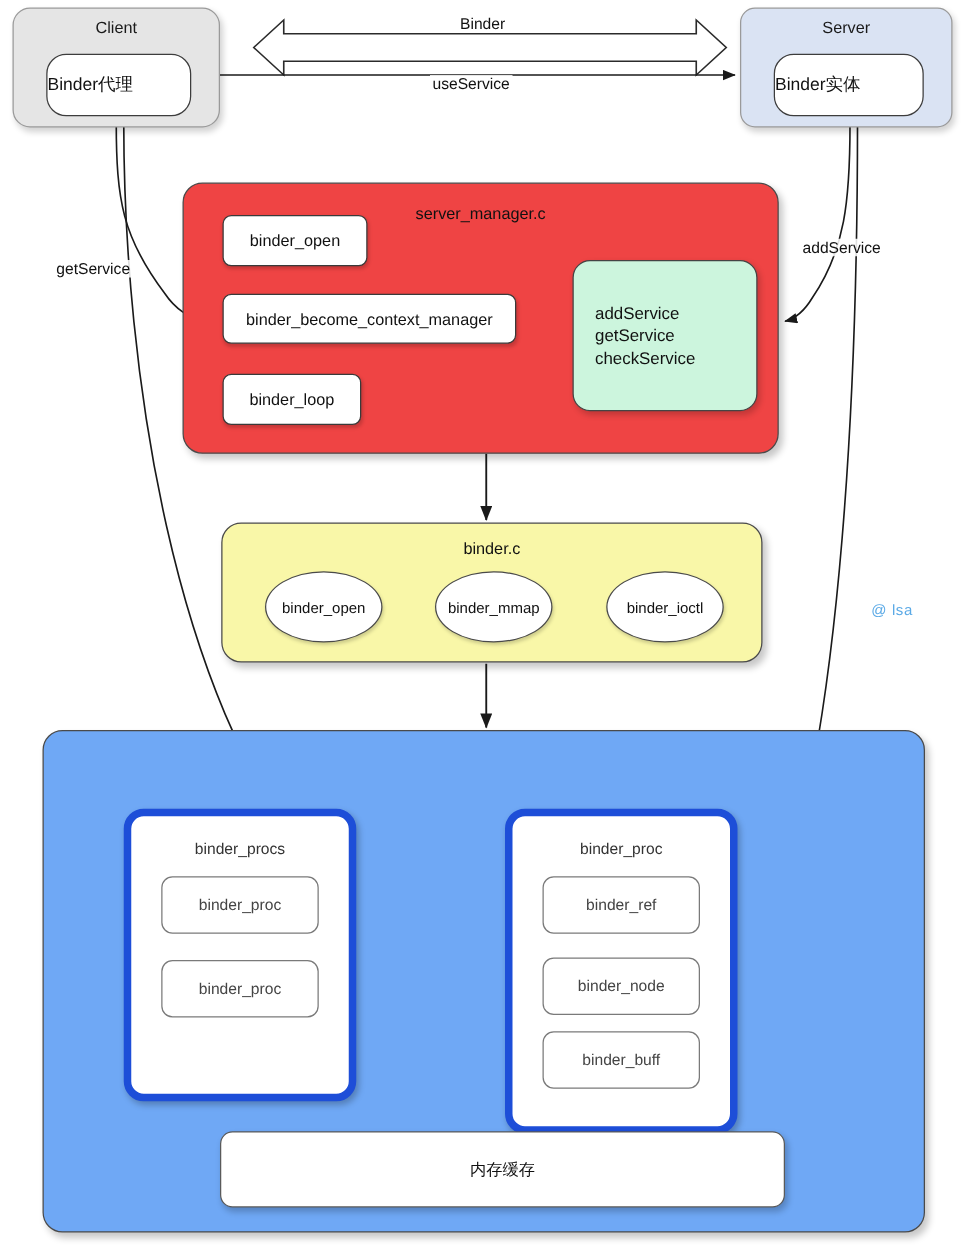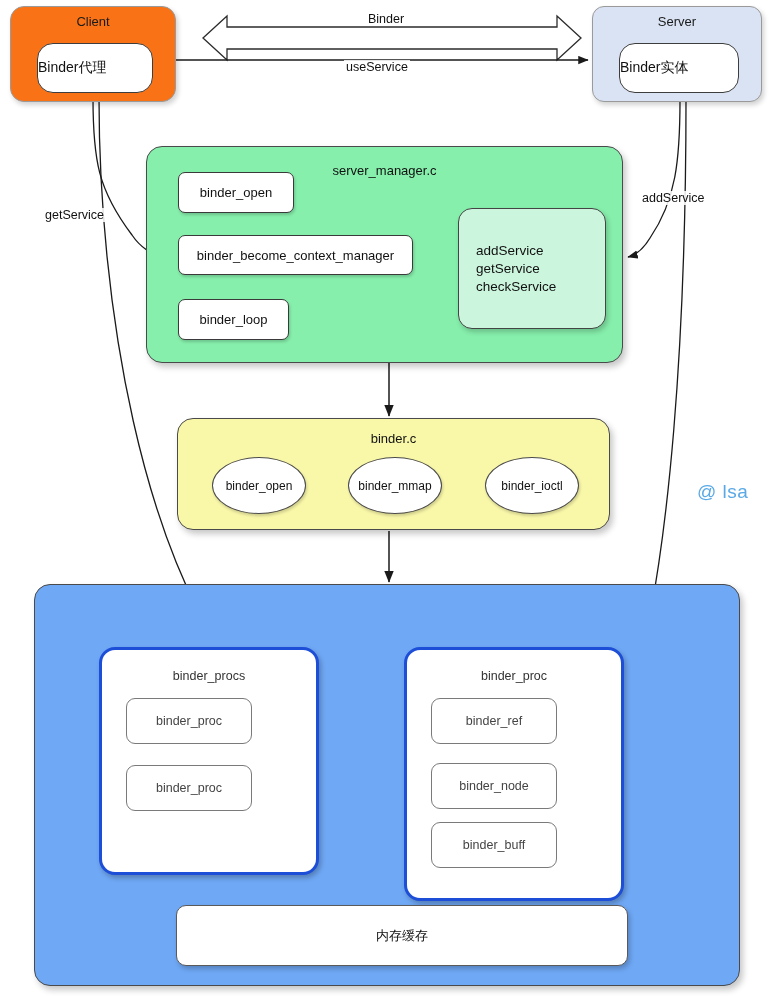--- a/index.html
+++ b/index.html
@@ -98,24 +98,23 @@
     align-items: center;
     justify-content: center;
     font-size: 12px;
     color: #111;
     box-shadow: 1px 2px 3px rgba(0,0,0,0.18);
   }
   
   .whitecard {
     position: absolute;
     background: #ffffff;
-    border: 3px solid #1d4ed8;
+    border: 6px solid #1d4ed8;
     border-radius: 16px;
     box-shadow: 2px 3px 5px rgba(0,0,0,0.25);
-    padding-left: 40px;
   }
   .card-title {
     position: absolute;
     left: 0; right: 0; top: 19px;
     text-align: center;
     font-size: 12.5px;
     color: #333;
   }
   .subbox {
     position: absolute;
@@ -144,21 +143,21 @@
   .edge-label {
     position: absolute;
     font-size: 12.5px;
     color: #111;
     background: rgba(255,255,255,0.86);
     padding: 0 2px;
     white-space: nowrap;
   }
   .watermark {
     position: absolute;
-    font-size: 19px;
+    font-size: 12px;
     color: #5aa9e6;
     letter-spacing: 0.5px;
   }
 </style>
 </head>
 <body>
 
 <div id="stage">
 
   <svg id="edges" viewBox="0 0 772 996" width="772" height="996">
@@ -183,41 +182,41 @@
     <path d="M686,100 C686,320 672,560 630,700 C614,752 590,778 568,783" fill="none" stroke="#1a1a1a" stroke-width="1.3" marker-end="url(#arrow)"></path>
 
     <line x1="389" y1="363" x2="389" y2="416" stroke="#1a1a1a" stroke-width="1.5" marker-end="url(#arrow)"></line>
 
     <line x1="389" y1="531" x2="389" y2="582" stroke="#1a1a1a" stroke-width="1.5" marker-end="url(#arrow)"></line>
 
     <path d="M272,703 L400,718" fill="none" stroke="#1a1a1a" stroke-width="1.3" marker-end="url(#arrow)"></path>
     <path d="M272,755 L400,783" fill="none" stroke="#1a1a1a" stroke-width="1.3" marker-end="url(#arrow)"></path>
   </svg>
 
-  <div class="node pad" style="left:10px; top:6px; width:166px; height:96px; background:#f97316;">
+  <div class="node pad" style="left:10px; top:6px; width:166px; height:96px; background:#e5e5e5;">
     <div class="pad-title">Client</div>
     <div class="inner-round" style="left:26px; top:36px; width:114px; height:48px;">
       <span>Binder代理</span>
     </div>
   </div>
 
   <div class="node pad" style="left:592px; top:6px; width:170px; height:96px; background:#dae3f3;border-radius:12px;">
     <div class="pad-title">Server</div>
     <div class="inner-round" style="left:26px; top:36px; width:118px; height:48px;">
       <span>Binder实体</span>
     </div>
   </div>
 
   <div class="edge-label" style="left:366px; top:12px;">Binder</div>
   <div class="edge-label" style="left:344px; top:60px;">useService</div>
 
   <div class="edge-label" style="left:43px; top:208px;">getService</div>
   <div class="edge-label" style="left:640px; top:191px;">addService</div>
 
-  <div class="node group" style="left:146px; top:146px; width:477px; height:217px; background:#86efac;">
+  <div class="node group" style="left:146px; top:146px; width:477px; height:217px; background:#ef4444;">
     <div class="group-title">server_manager.c</div>
 
     <div class="boxlabel" style="left:31px; top:25px; width:114px; height:39px;">
       <span>binder_open</span>
     </div>
     <div class="boxlabel" style="left:31px; top:88px; width:233px; height:38px;">
       <span>binder_become_context_manager</span>
     </div>
     <div class="boxlabel" style="left:31px; top:152px; width:109px; height:39px;">
       <span>binder_loop</span>

